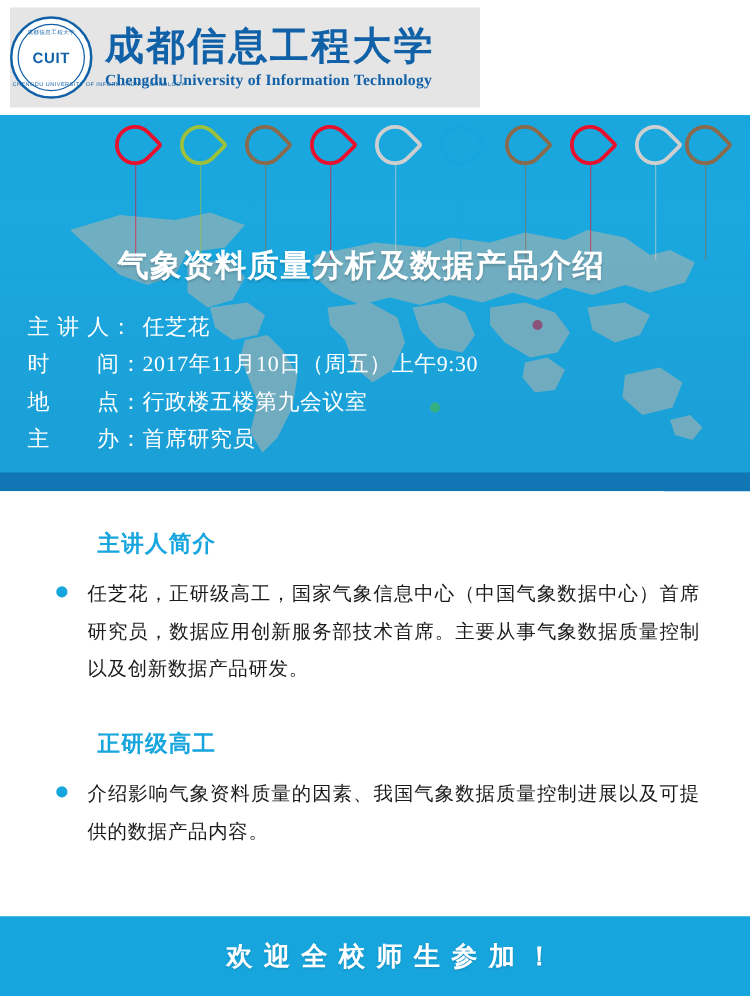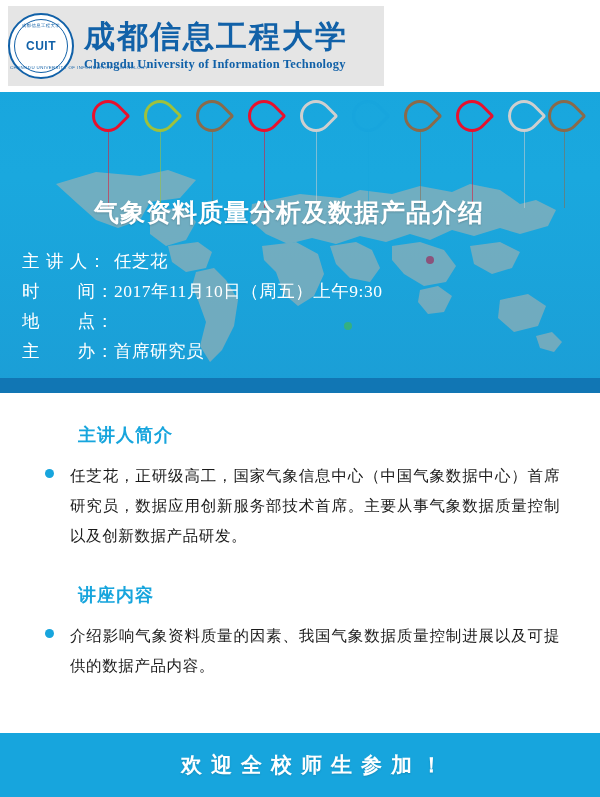--- a/index.html
+++ b/index.html
@@ -381,39 +381,40 @@
       <span class="info-value">任芝花</span>
     </div>
     <div class="info-row">
       <span class="info-label">时　　间：</span>
       <span class="info-value">2017年11月10日（周五）</span>
       <span class="gap"></span>
       <span class="info-value">上午9:30</span>
     </div>
     <div class="info-row">
       <span class="info-label">地　　点：</span>
+      <span class="info-value">行政楼五楼第九会议室</span>
     </div>
     <div class="info-row">
       <span class="info-label">主　　办：</span>
       <span class="info-value">首席研究员</span>
     </div>
   </div>
 
   <div class="body-area">
 
     <div class="section" id="speaker-section">
       <div class="section-title">主讲人简介</div>
       <div class="bullet-row">
         <span class="bullet-dot"></span>
         <div class="bullet-text">任芝花，正研级高工，国家气象信息中心（中国气象数据中心）首席研究员，数据应用创新服务部技术首席。主要从事气象数据质量控制以及创新数据产品研发。</div>
       </div>
     </div>
 
     <div class="section" id="content-section">
-      <div class="section-title">讲座内容</div>
+      <div class="section-title">正研级高工</div>
       <div class="bullet-row">
         <span class="bullet-dot"></span>
         <div class="bullet-text">介绍影响气象资料质量的因素、我国气象数据质量控制进展以及可提供的数据产品内容。</div>
       </div>
     </div>
 
   </div>
 
   <div class="footer">
     <div class="footer-inner">欢迎全校师生参加！</div>

